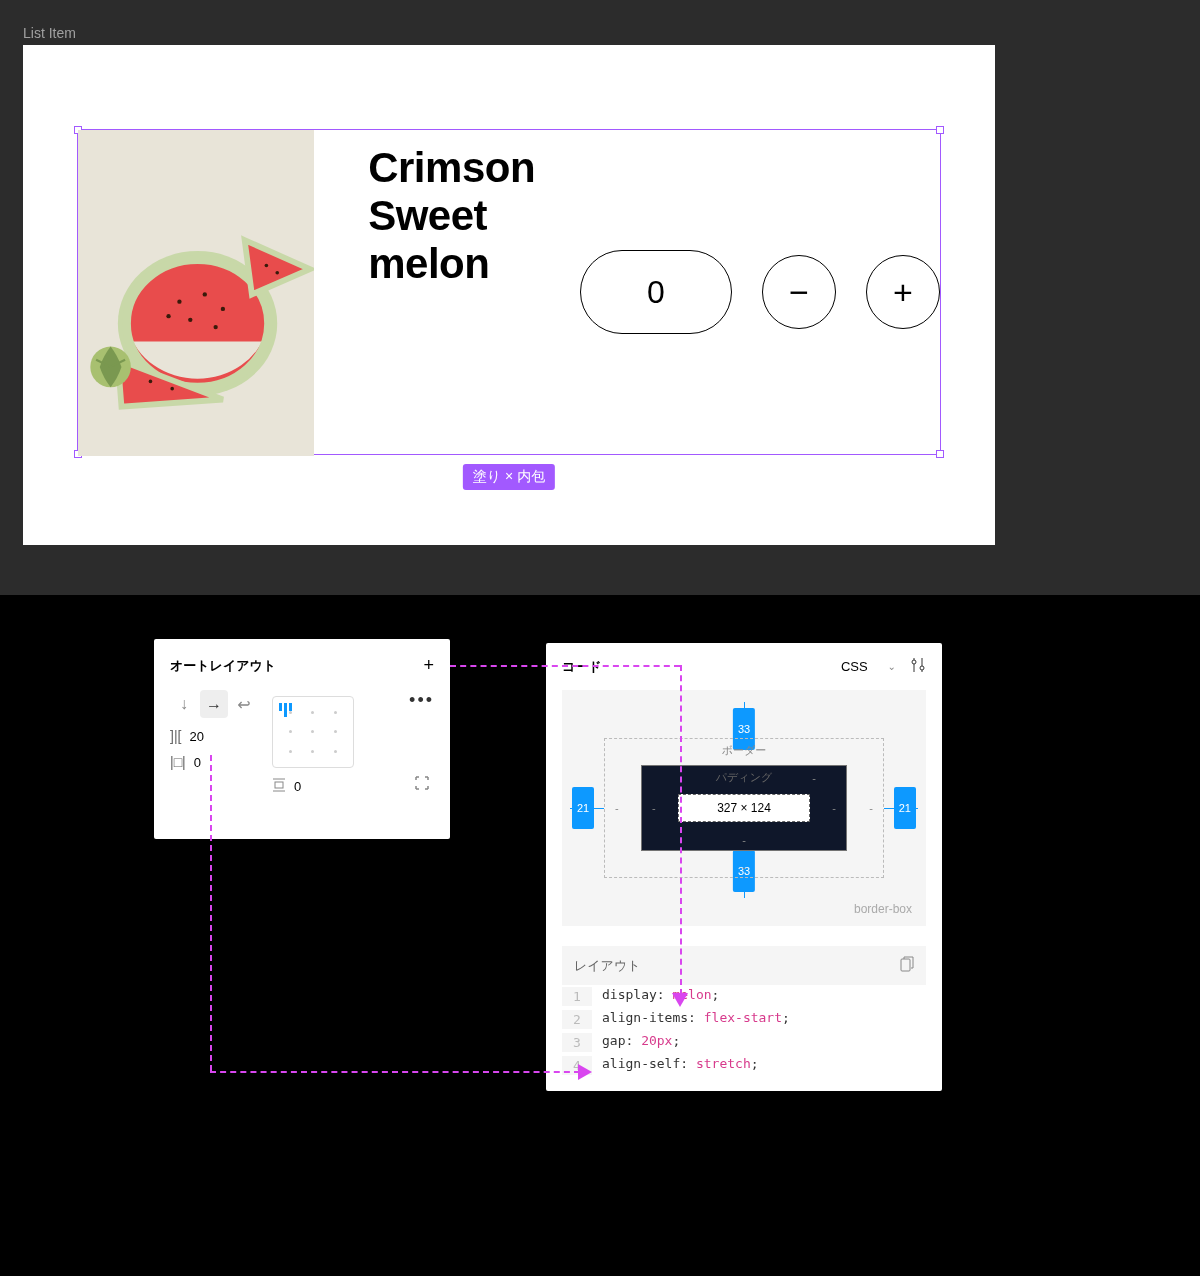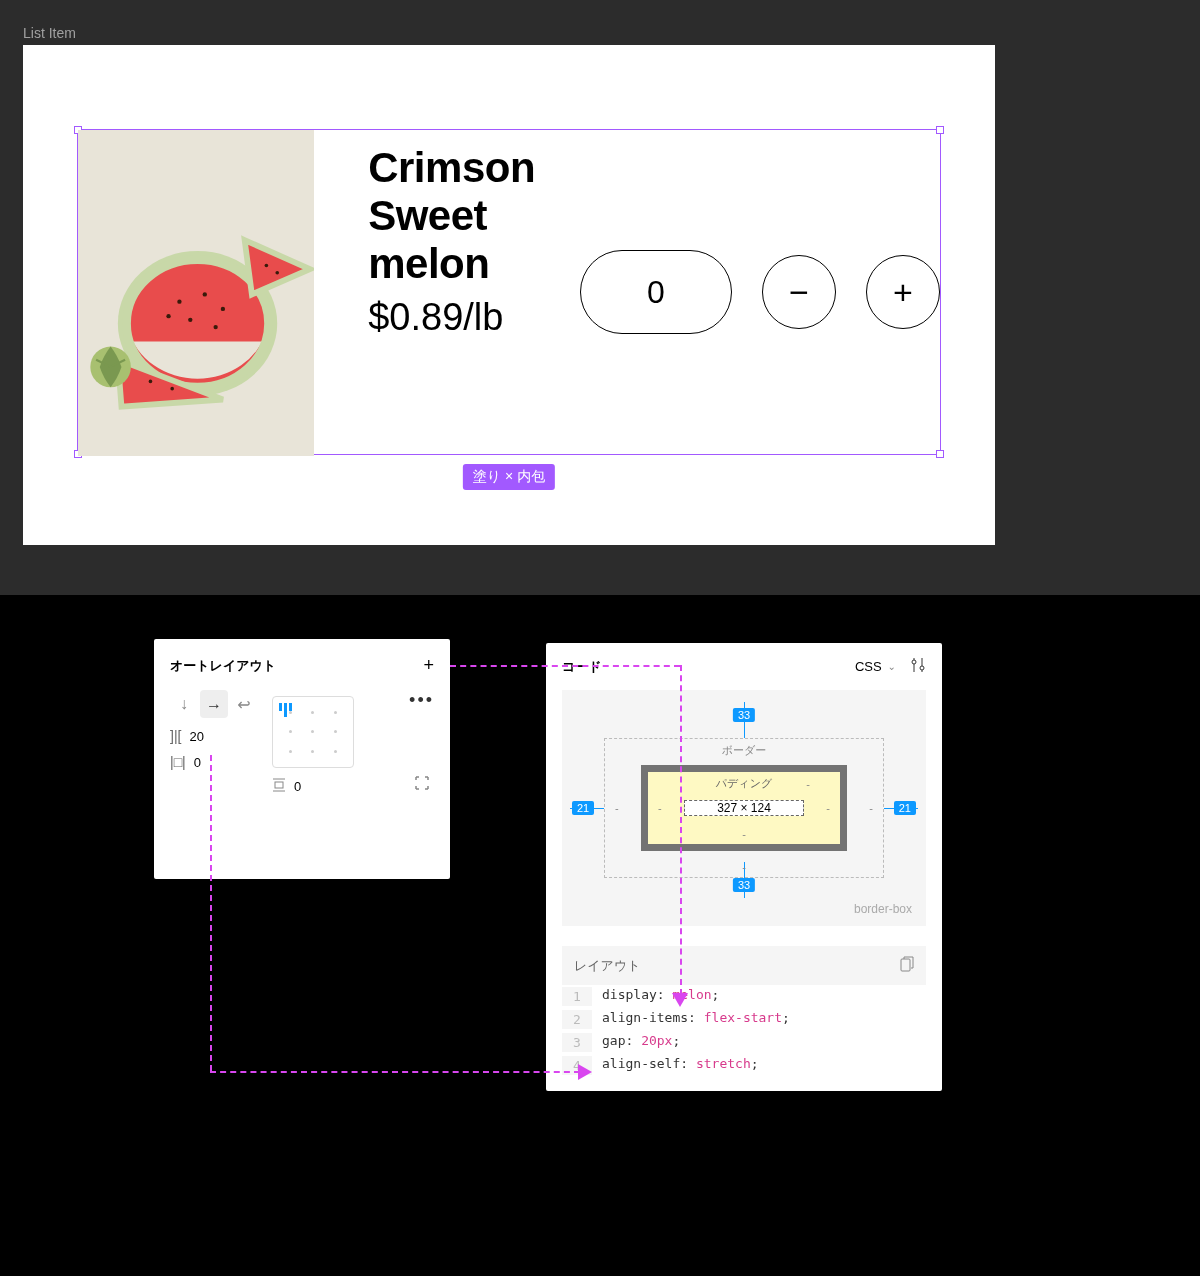--- a/index.html
+++ b/index.html
@@ -126,21 +126,21 @@
 }
 .panel {
   background: #fff;
   border-radius: 2px;
   position: absolute;
 }
 .panel-left {
   left: 154px;
   top: 44px;
   width: 296px;
-  height: 240px;
+  height: 200px;
   padding: 16px 16px 12px 16px;
 }
 .panel-right {
   left: 546px;
   top: 48px;
   width: 396px;
 }
 .panel-header {
   display: flex;
   justify-content: space-between;
@@ -228,21 +228,21 @@
   display: flex;
   justify-content: space-between;
   align-items: center;
   padding: 14px 16px;
   font-size: 13px;
   font-weight: 600;
 }
 .code-lang {
   display: flex;
   align-items: center;
-  gap: 6px;
+  gap: 20px;
   font-size: 13px;
   font-weight: 400;
   cursor: pointer;
 }
 .code-lang .chev { font-size: 10px; color: #888; }
 .settings-icon { cursor: pointer; }
 
 .box-model {
   background: #f5f5f5;
   margin: 0 16px;
@@ -268,22 +268,22 @@
   transform: translateX(-50%);
   font-size: 11px;
   color: #888;
 }
 .bm-padding {
   position: absolute;
   top: 26px;
   left: 36px;
   right: 36px;
   bottom: 26px;
-  background: #fef9c3;
-  border: 7px solid #737373;
+  background: #0f172a;
+  border: 1px solid #737373;
 }
 .bm-padding-label {
   position: absolute;
   top: 4px;
   left: 50%;
   transform: translateX(-50%);
   font-size: 11px;
   color: #666;
 }
 .bm-content {
@@ -302,21 +302,21 @@
 .bm-dash {
   position: absolute;
   font-size: 11px;
   color: #888;
 }
 .bm-margin-label {
   position: absolute;
   background: #0d99ff;
   color: #fff;
   font-size: 11px;
-  padding: 1px 5px;
+  padding: 15px 5px;
   border-radius: 2px;
 }
 .bm-margin-tick {
   position: absolute;
   background: #0d99ff;
 }
 .bm-box-label {
   position: absolute;
   bottom: 10px;
   right: 14px;
@@ -417,21 +417,20 @@
           <circle cx="130" cy="295" r="2.5" fill="#3a1a0a"></circle>
           <circle cx="45" cy="265" r="28" fill="#a8c070"></circle>
           <path d="M 45 237 Q 35 250 30 265 Q 35 280 45 293 Q 55 280 60 265 Q 55 250 45 237" fill="#7a9850"></path>
           <path d="M 25 255 Q 35 260 45 265 Q 55 260 65 255" stroke="#7a9850" stroke-width="3" fill="none"></path>
         </svg>
       </div>
 
       <div class="product-info">
         <div>
           <div class="product-title">Crimson Sweet melon</div>
-          <div class="product-price">$0.89/lb</div>
         </div>
         <div class="qty-row">
           <div class="qty-display">0</div>
           <div class="qty-btn">−</div>
           <div class="qty-btn">+</div>
         </div>
       </div>
 
       <div class="selection-badge">塗り × 内包</div>
     </div>

